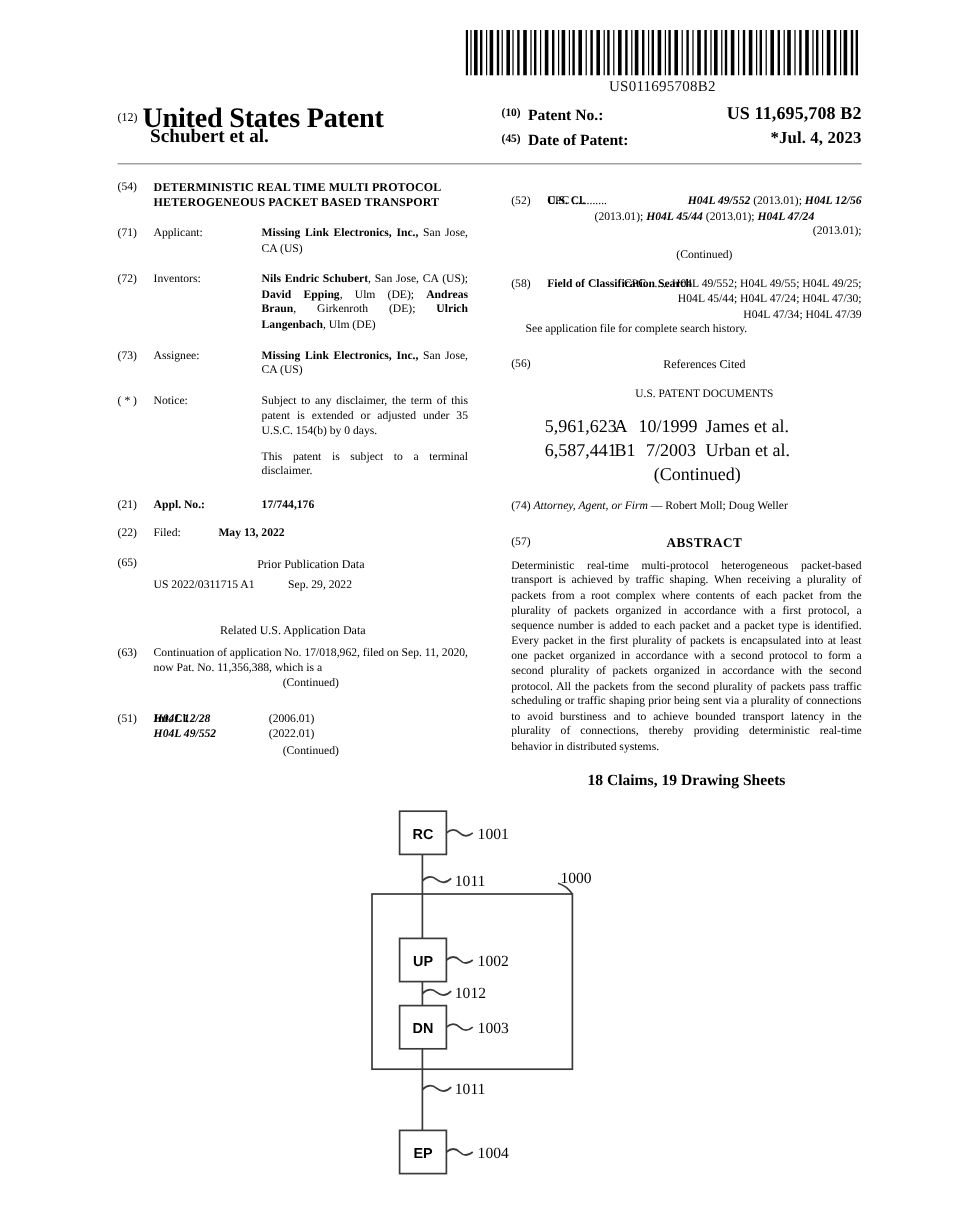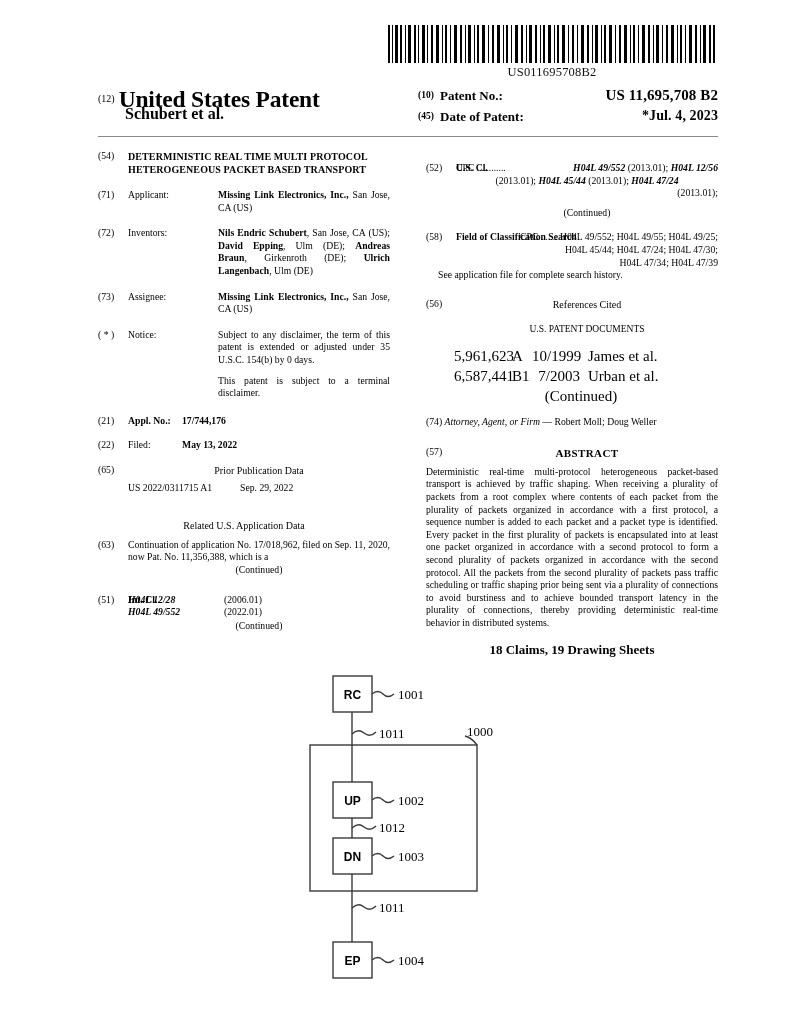--- a/index.html
+++ b/index.html
@@ -375,21 +375,21 @@
     <div class="sec" style="margin-top:13px;">
       <span class="tag">( * )</span>
       <span class="lbl">Notice:</span>
       <div class="bdy indent">Subject to any disclaimer, the term of this patent is extended or adjusted under 35 U.S.C. 154(b) by 0 days.</div>
       <div class="bdy indent" style="margin-top:8px;">This patent is subject to a terminal disclaimer.</div>
     </div>
 
     <div class="sec" style="margin-top:15px;">
       <span class="tag">(21)</span>
       <span class="lbl b">Appl. No.:</span>
-      <div class="bdy" style="margin-left:84px;">
+      <div class="bdy" style="margin-left:120px;">
         <span class="b">17/744,176</span>
       </div>
     </div>
 
     <div class="sec" style="margin-top:11px;">
       <span class="tag">(22)</span>
       <span class="lbl">Filed:</span>
       <div class="bdy" style="margin-left:84px;">
         <span class="b">May 13, 2022</span>
       </div>

